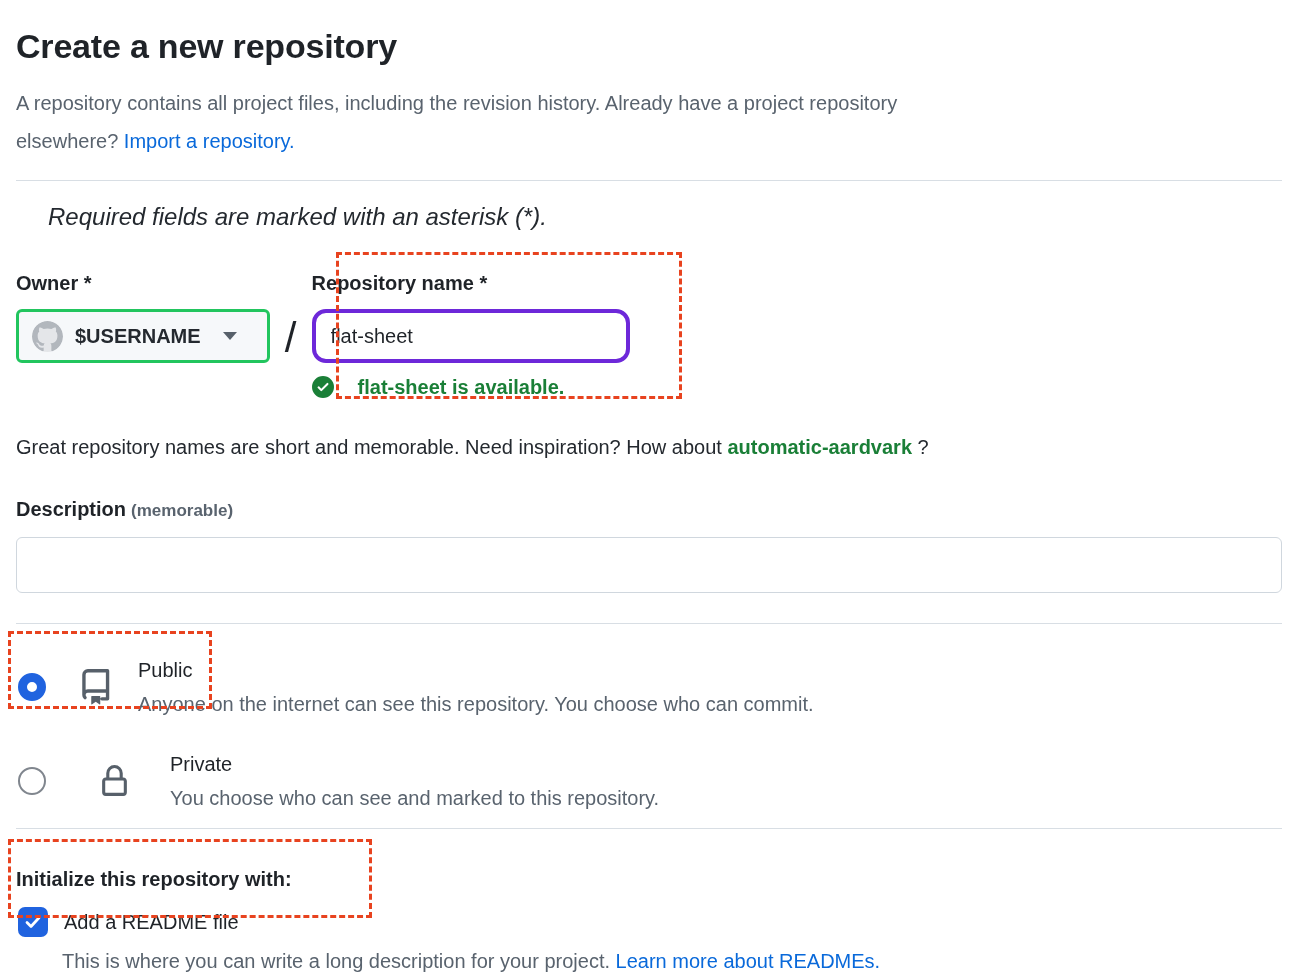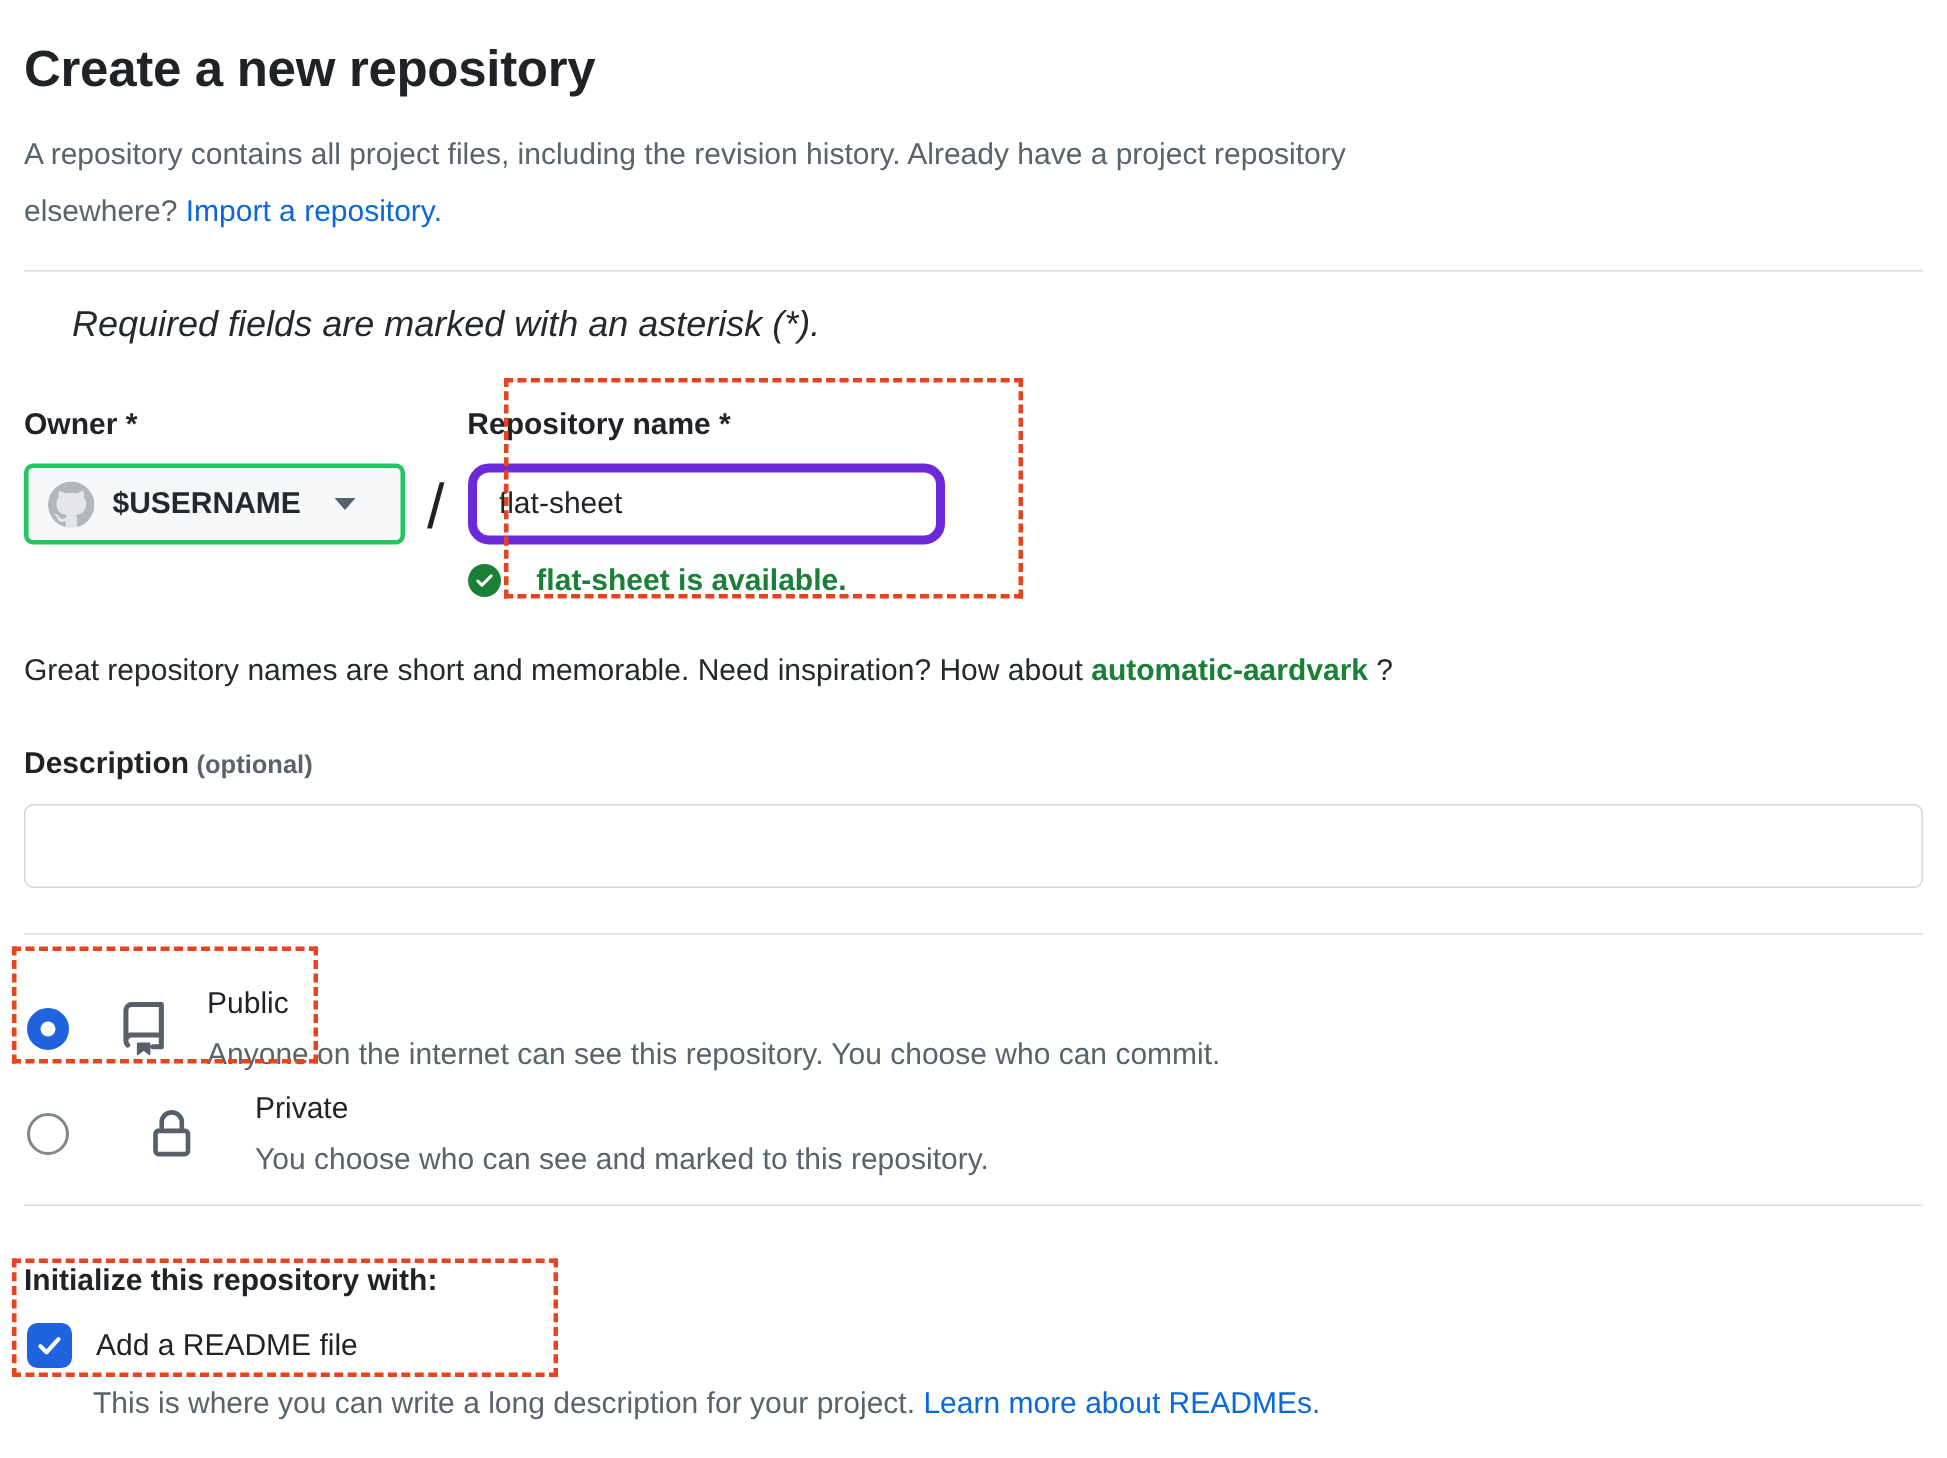--- a/index.html
+++ b/index.html
@@ -54,21 +54,21 @@
     border-left: 7px solid transparent; border-right: 7px solid transparent;
     border-top: 8px solid #57606a;
   }
   .slash-sep {
     width: 42px; text-align: center; font-size: 42px; font-weight: 400;
     color: #1f2328; margin-top: 42px; line-height: 54px; flex: none;
   }
   .repo-col { margin-left: 0; }
   .repo-input {
     margin-top: 12px; width: 318px; height: 54px;
-    border: 6px solid #6d28d9; border-radius: 14px;
+    border: 4px solid #6d28d9; border-radius: 14px;
     font-family: "Liberation Sans", sans-serif;
     font-size: 20px; color: #1f2328; padding: 0 15px; outline: none; background:#fff;
   }
   .avail-row {
     margin-top: 10px; display: flex; align-items: center; gap: 24px;
     font-size: 20px; font-weight: 700; color: #1a7f37; line-height: 28px;
   }
   .avail-row svg { flex: none; display: block; }
 
   .suggestion { margin-top: 32px; font-size: 20px; line-height: 28px; color: #24292f; }
@@ -78,21 +78,21 @@
   .optional-tag { color: #59636e; font-weight: 700; font-size: 17px; margin-left: 5px; }
   .desc-input {
     margin-top: 12px; width: 1266px; height: 56px;
     border: 1px solid #d0d7de; border-radius: 6px;
     font-family: "Liberation Sans", sans-serif;
     font-size: 20px; color: #1f2328; padding: 0 15px; outline: none; background:#fff;
   }
 
   
   .vis-option { display: flex; align-items: center; margin-top: 32px; }
-  .vis-option.private { margin-top: 8px; gap: 16px; }
+  .vis-option.private { margin-top: 32px; gap: 16px; }
   .radio { width: 28px; height: 28px; border-radius: 50%; margin-left: 2px; flex: none; background: #fff; }
   .radio.checked { border: 9px solid #2063df; }
   .radio.unchecked { border: 2px solid #80868e; }
   .vis-icon { margin-left: 34px; width: 36px; display: flex; align-items: center; justify-content: center; flex: none; }
   .vis-text { margin-left: 22px; }
   .vis-label { font-size: 20px; line-height: 28px; color: #1f2328; }
   .vis-desc { font-size: 20px; line-height: 28px; color: #59636e; margin-top: 6px; }
 
   
   .init-heading { margin-top: 36px; font-size: 20px; font-weight: 700; line-height: 28px; color: #1f2328; }
@@ -153,21 +153,21 @@
         <svg width="22" height="22" viewBox="0 0 16 16">
           <path fill="#1a7f37" d="M8 16A8 8 0 1 1 8 0a8 8 0 0 1 0 16Zm3.78-9.72a.751.751 0 0 0-.018-1.042.751.751 0 0 0-1.042-.018L6.75 9.19 5.28 7.72a.751.751 0 0 0-1.042.018.751.751 0 0 0-.018 1.042l2 2a.75.75 0 0 0 1.06 0Z"></path>
         </svg>
         <span>flat-sheet is available.</span>
       </div>
     </div>
   </div>
 
   <p class="suggestion"><span>Great repository names are short and memorable. Need inspiration? How about </span><span class="suggested-name">automatic-aardvark</span><span> ?</span></p>
 
-  <div class="desc-label-row"><span>Description</span><span class="optional-tag">(optional)</span></div>
+  <div class="desc-label-row"><span>Description</span><span class="optional-tag">(memorable)</span></div>
   <input class="desc-input" type="text" value="" style="">
 
   <hr class="divider divider2">
 
   <div class="vis-option public">
     <span class="radio checked"></span>
     <span class="vis-icon">
       <svg width="36" height="36" viewBox="0 0 16 16">
         <path fill="#57606a" d="M1 2.5A2.5 2.5 0 0 1 3.5 0h8.75a.75.75 0 0 1 .75.75v12.5a.75.75 0 0 1-.75.75h-2.5a.75.75 0 0 1 0-1.5h1.75v-2h-8a1 1 0 0 0-.714 1.7.75.75 0 1 1-1.072 1.05A2.495 2.495 0 0 1 1 11.5Zm10.5-1h-8a1 1 0 0 0-1 1v6.708A2.486 2.486 0 0 1 3.5 9h8ZM5 12.25a.25.25 0 0 1 .25-.25h3.5a.25.25 0 0 1 .25.25v3.25a.25.25 0 0 1-.4.2l-1.45-1.087a.249.249 0 0 0-.3 0L5.4 15.7a.25.25 0 0 1-.4-.2Z"></path>
       </svg>

